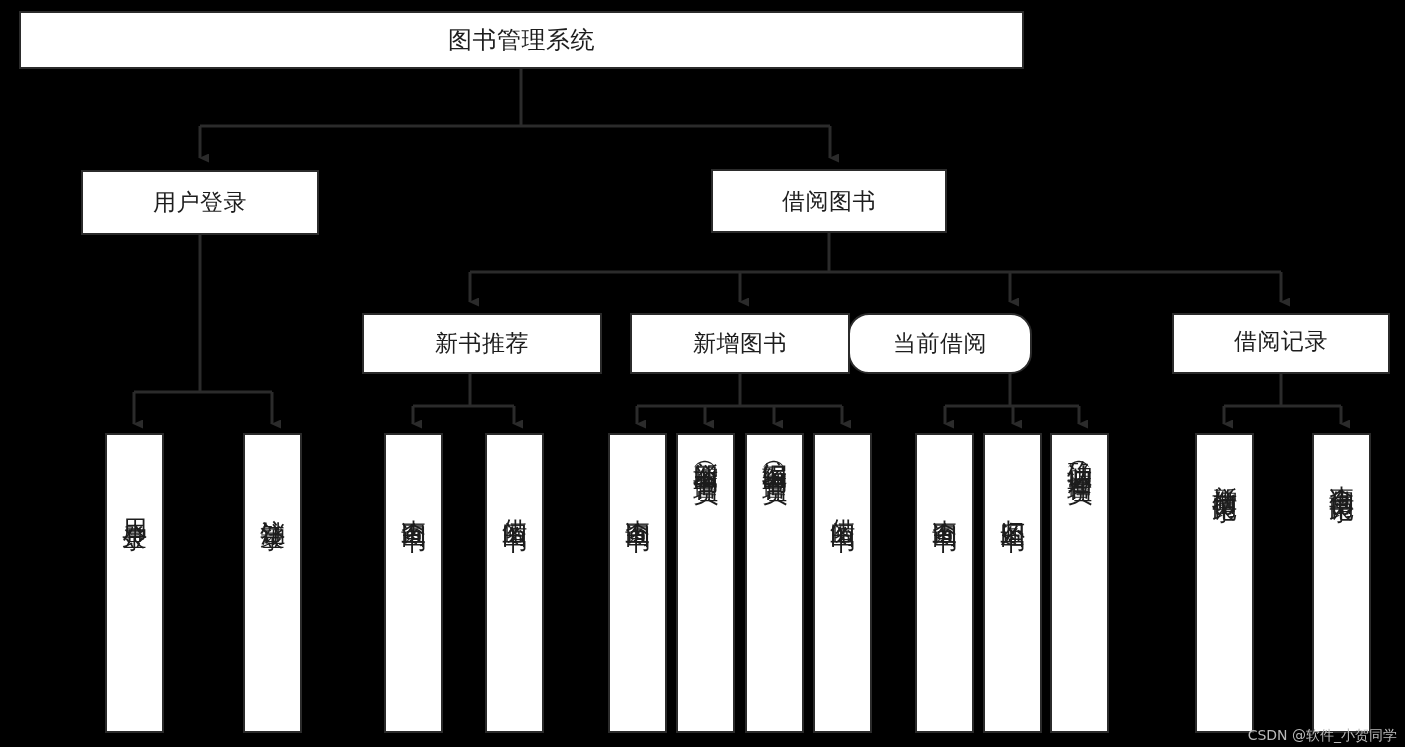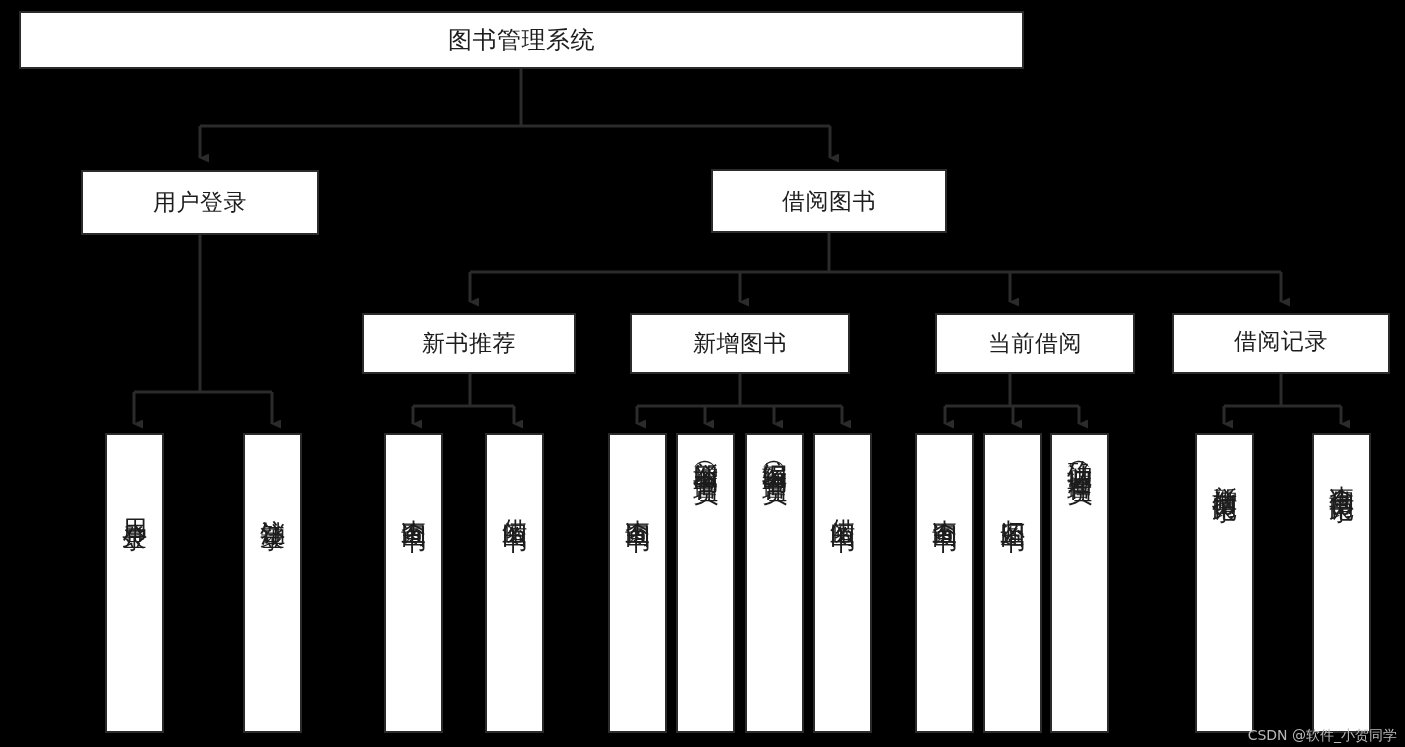--- a/index.html
+++ b/index.html
@@ -143,27 +143,27 @@
     <span class="label">图书管理系统</span>
   </div>
 
   <div class="node h" style="left:81px; top:170px; width:238px; height:65px;">
     <span class="label">用户登录</span>
   </div>
   <div class="node h" style="left:711px; top:169px; width:236px; height:64px;">
     <span class="label">借阅图书</span>
   </div>
 
-  <div class="node h" style="left:362px; top:313px; width:214px; height:61px;">
+  <div class="node h" style="left:362px; top:313px; width:240px; height:61px;">
     <span class="label">新书推荐</span>
   </div>
   <div class="node h" style="left:630px; top:313px; width:220px; height:61px;">
     <span class="label">新增图书</span>
   </div>
-  <div class="node h" style="left:935px; top:313px; width:200px; height:61px;">
+  <div class="node h" style="left:848px; top:313px; width:184px; height:61px;border-radius:21px;">
     <span class="label">当前借阅</span>
   </div>
   <div class="node h" style="left:1172px; top:313px; width:218px; height:61px;font-family:Liberation Mono, monospace;">
     <span class="label">借阅记录</span>
   </div>
 
   <div class="node v short" style="left:105px; top:433px; width:59px; height:300px;">
     <span class="label">用户登录</span>
   </div>
   <div class="node v short" style="left:243px; top:433px; width:59px; height:300px;">

